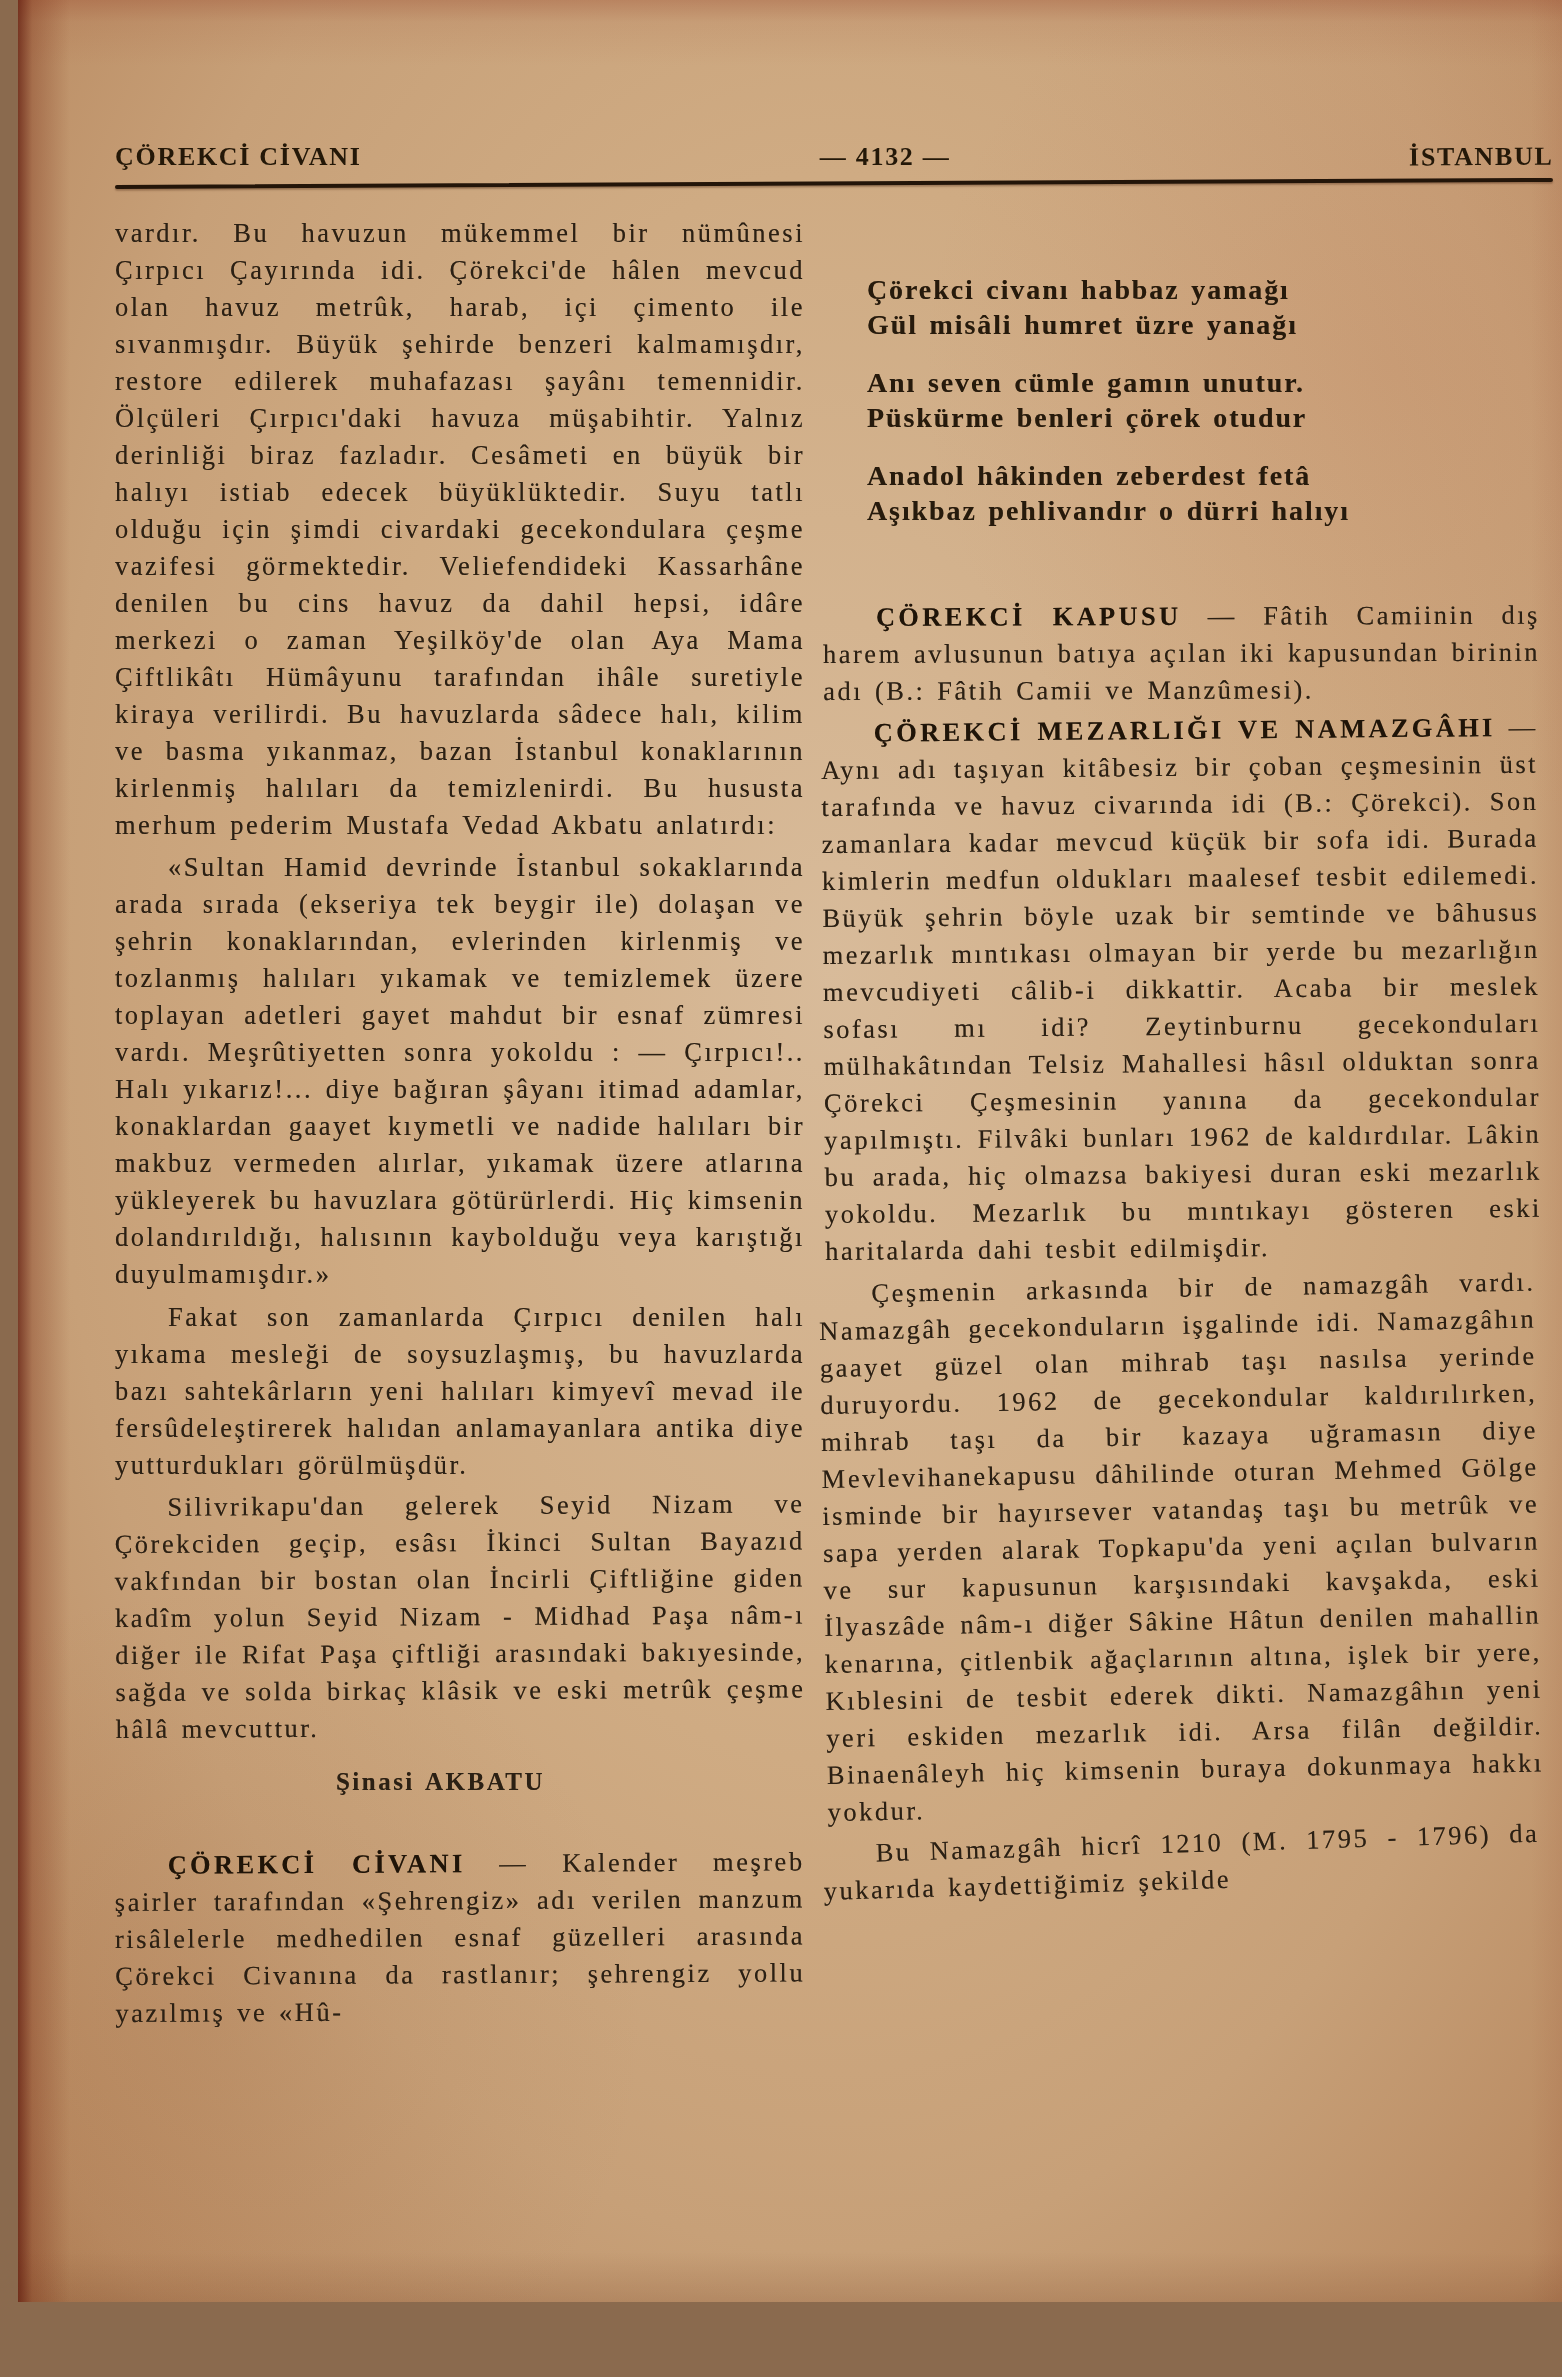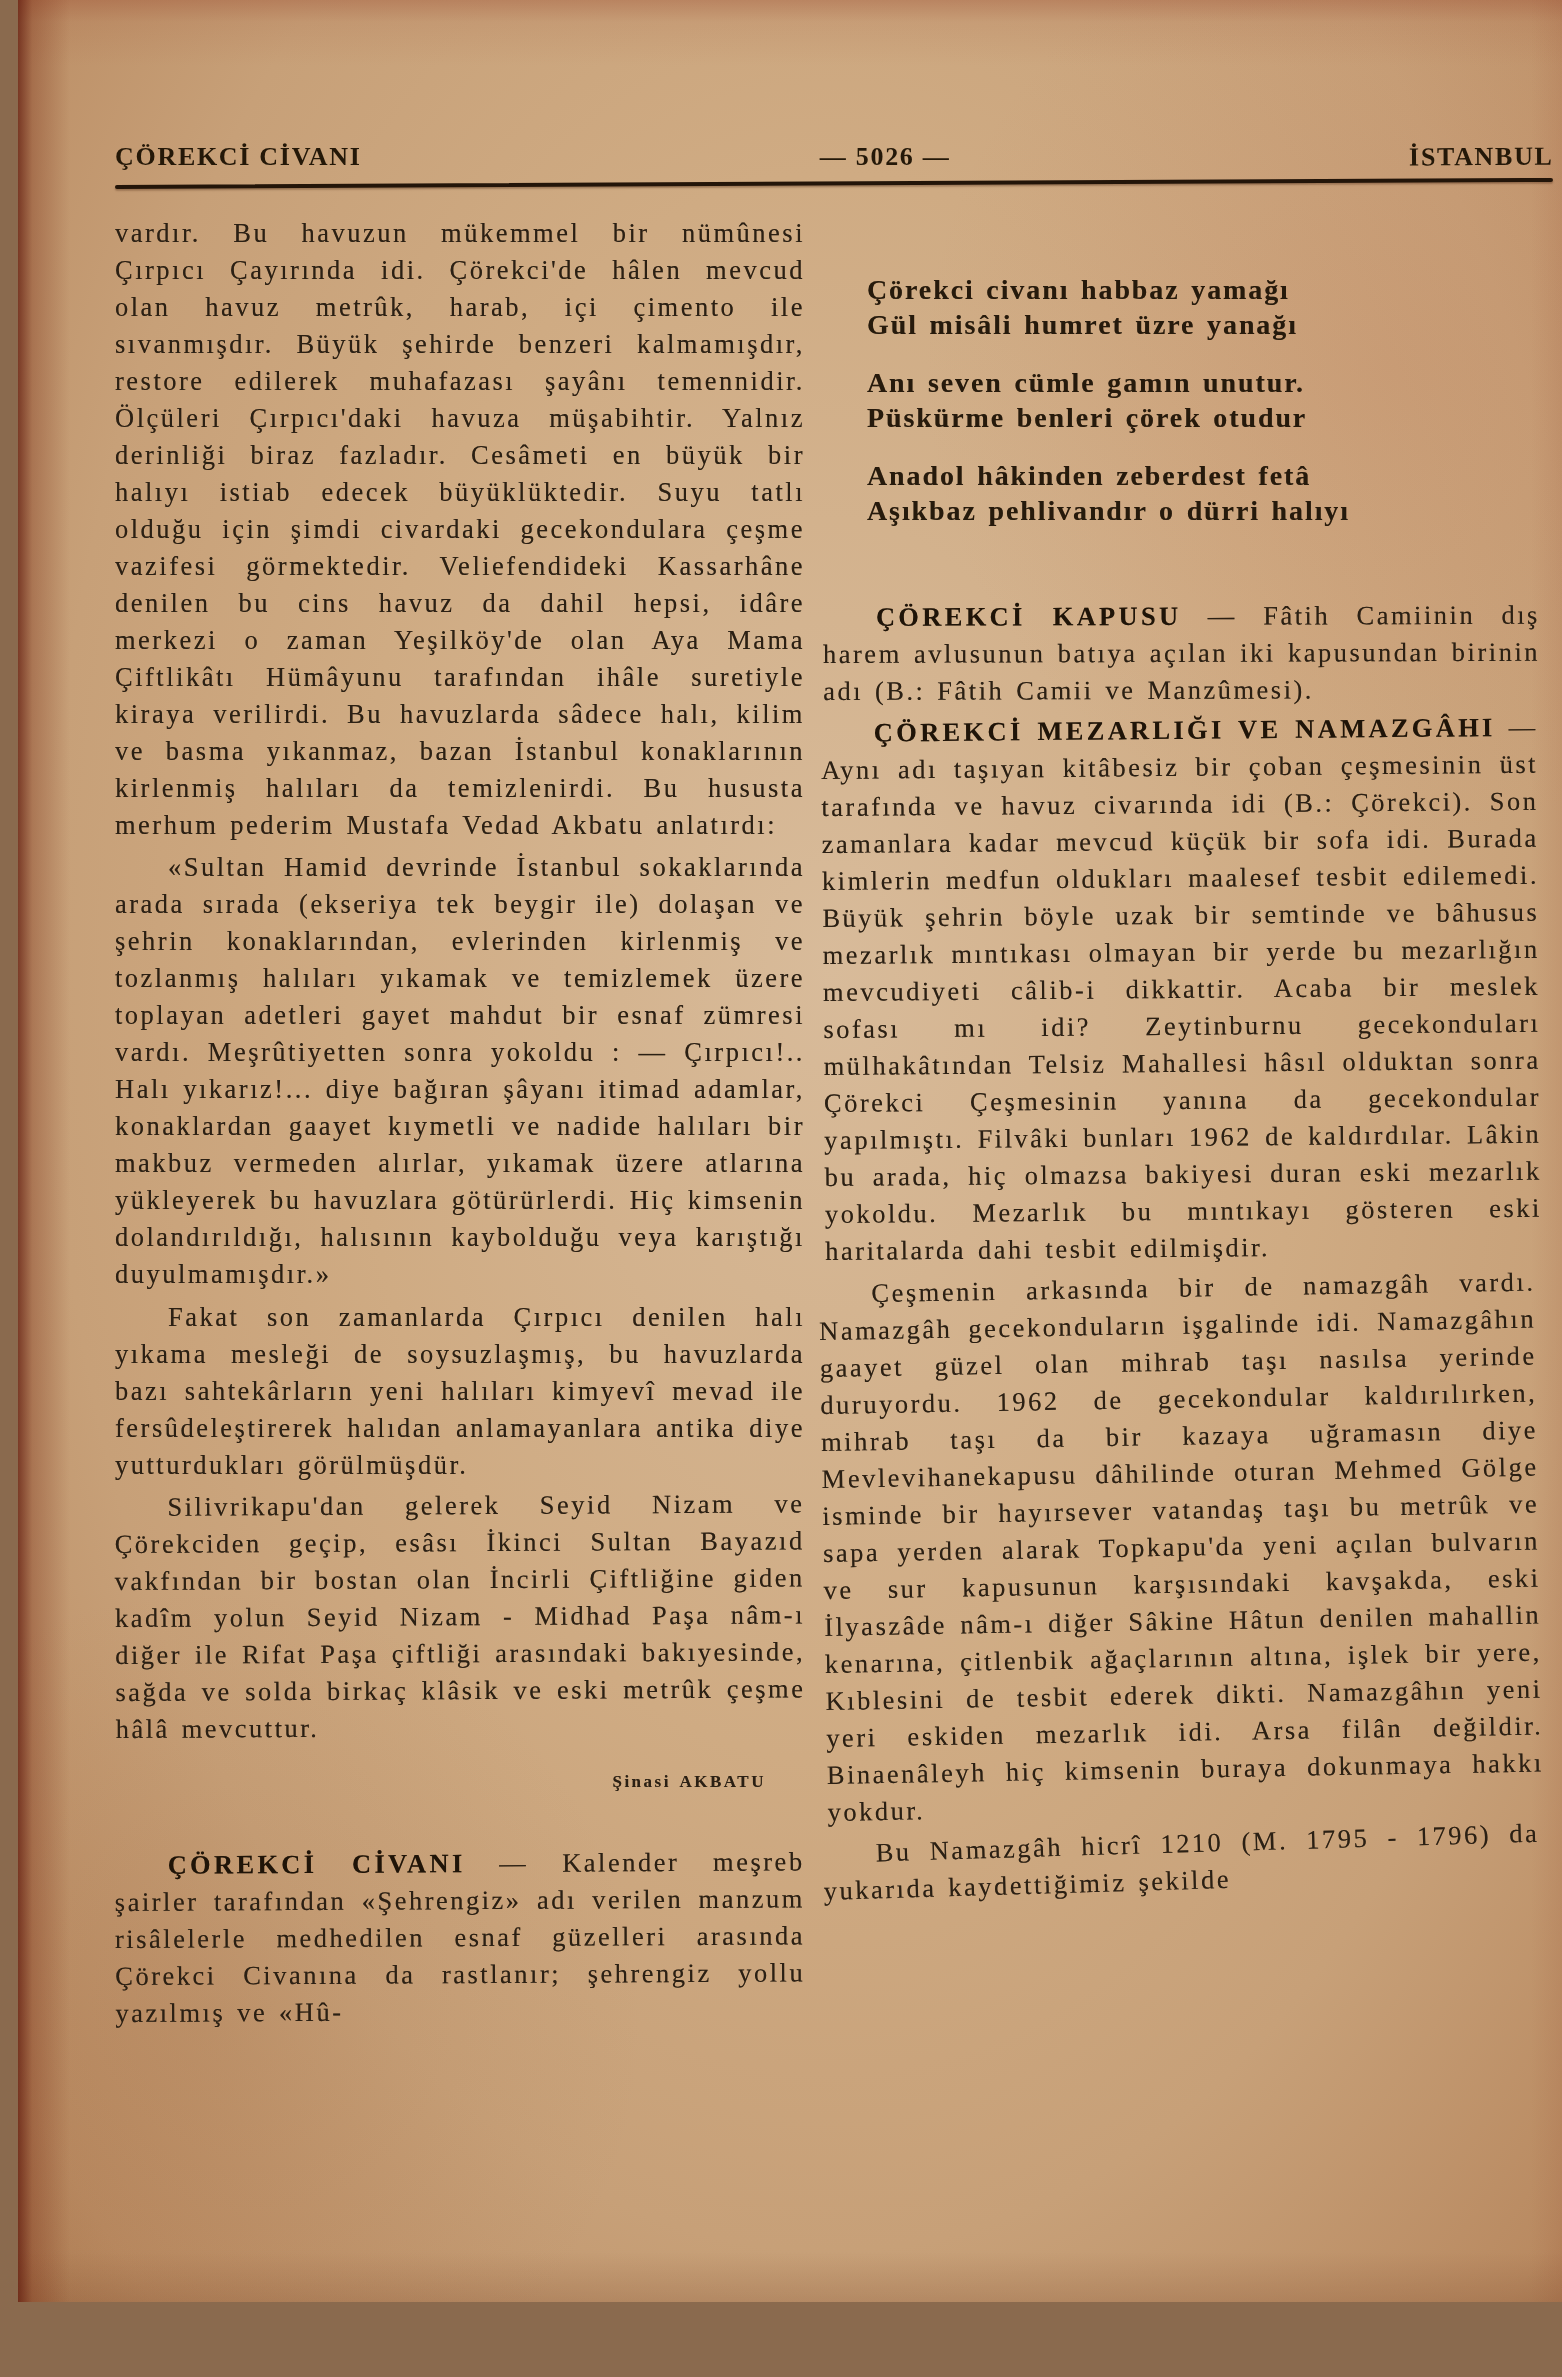--- a/index.html
+++ b/index.html
@@ -71,23 +71,23 @@
   }
   .col-left  { width: 690px; }
   .col-right { width: 717px; }
 
   .para { margin: 0; }
   .para + .para { margin-top: 5.5px; }
   .indent { text-indent: 53px; }
 
   .signature {
     margin: 15.4px 39px 0 0;
-    text-align: right;
+    text-align: center;
     font-weight: bold;
-    font-size: 17px;
+    font-size: 25px;
   }
 
   .entry { margin-top: 47px; text-indent: 53px; }
   .entry-lead { font-weight: bold; letter-spacing: 3.3px; color: #1f1408; }
 
   .poem {
     margin: 57px 0 0 44px;
     font-weight: bold;
     font-size: 28px;
     line-height: 35px;
@@ -105,21 +105,21 @@
   .tilt-l { transform: rotate(-0.3deg); transform-origin: 0 50%; }
 </style>
 </head>
 <body>
 
 <div class="page">
   <div class="inner">
 
     <div class="header">
       <span class="hdr-left">ÇÖREKCİ CİVANI</span>
-      <span class="hdr-mid">— 5026 —</span>
+      <span class="hdr-mid">— 4132 —</span>
       <span class="hdr-right">İSTANBUL</span>
     </div>
     <div class="rule"></div>
 
     <div class="columns">
 
       <div class="col col-left">
         <p class="para">vardır. Bu havuzun mükemmel bir nümûnesi Çırpıcı Çayırında idi. Çörekci'de hâlen mevcud olan havuz metrûk, harab, içi çimento ile sıvanmışdır. Büyük şehirde benzeri kalmamışdır, restore edilerek muhafazası şayânı temennidir. Ölçüleri Çırpıcı'daki havuza müşabihtir. Yalnız derinliği biraz fazladır. Cesâmeti en büyük bir halıyı istiab edecek büyüklüktedir. Suyu tatlı olduğu için şimdi civardaki gecekondulara çeşme vazifesi görmektedir. Veliefendideki Kassarhâne denilen bu cins havuz da dahil hepsi, idâre merkezi o zaman Yeşilköy'de olan Aya Mama Çiftlikâtı Hümâyunu tarafından ihâle suretiyle kiraya verilirdi. Bu havuzlarda sâdece halı, kilim ve basma yıkanmaz, bazan İstanbul konaklarının kirlenmiş halıları da temizlenirdi. Bu hususta merhum pederim Mustafa Vedad Akbatu anlatırdı:</p>
         <p class="para indent">«Sultan Hamid devrinde İstanbul sokaklarında arada sırada (ekseriya tek beygir ile) dolaşan ve şehrin konaklarından, evlerinden kirlenmiş ve tozlanmış halıları yıkamak ve temizlemek üzere toplayan adetleri gayet mahdut bir esnaf zümresi vardı. Meşrûtiyetten sonra yokoldu : — Çırpıcı!.. Halı yıkarız!... diye bağıran şâyanı itimad adamlar, konaklardan gaayet kıymetli ve nadide halıları bir makbuz vermeden alırlar, yıkamak üzere atlarına yükleyerek bu havuzlara götürürlerdi. Hiç kimsenin dolandırıldığı, halısının kaybolduğu veya karıştığı duyulmamışdır.»</p>
         <p class="para indent">Fakat son zamanlarda Çırpıcı denilen halı yıkama mesleği de soysuzlaşmış, bu havuzlarda bazı sahtekârların yeni halıları kimyevî mevad ile fersûdeleştirerek halıdan anlamayanlara antika diye yutturdukları görülmüşdür.</p>

